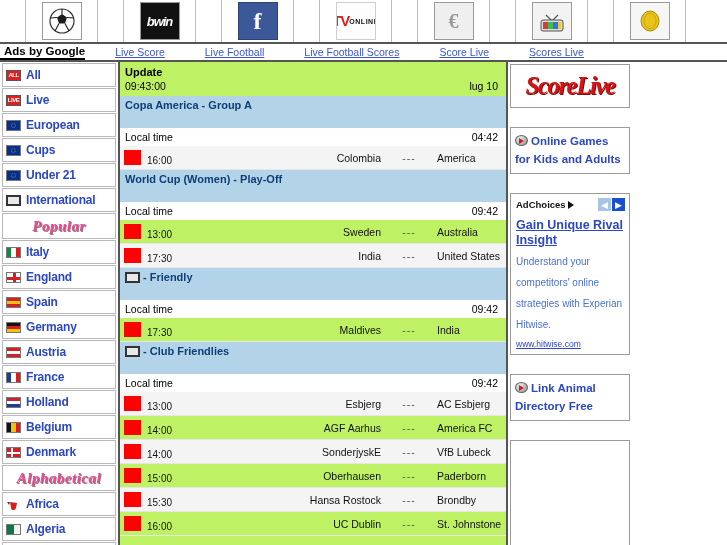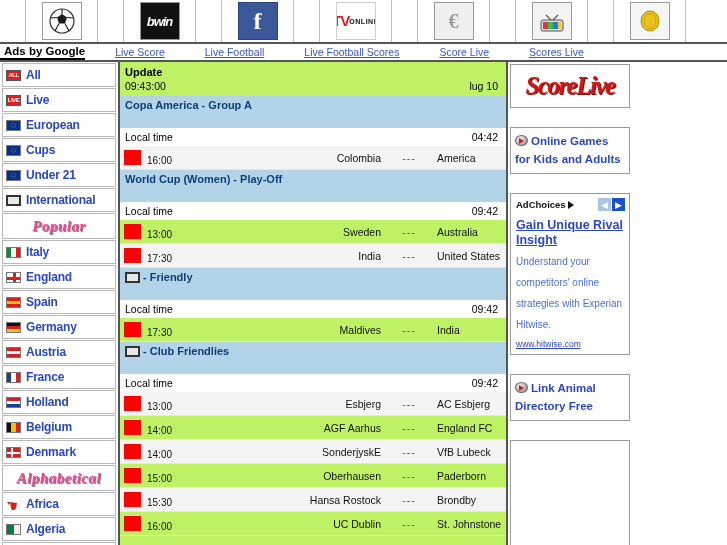--- a/index.html
+++ b/index.html
@@ -511,21 +511,21 @@
       <span class="m-time">13:00</span>
       <span class="m-home">Esbjerg</span>
       <span class="m-score">---</span>
       <span class="m-away">AC Esbjerg</span>
     </div>
     <div class="match">
       <span class="m-flag"></span>
       <span class="m-time">14:00</span>
       <span class="m-home">AGF Aarhus</span>
       <span class="m-score">---</span>
-      <span class="m-away">England FC</span>
+      <span class="m-away">America FC</span>
     </div>
     <div class="match alt">
       <span class="m-flag"></span>
       <span class="m-time">14:00</span>
       <span class="m-home">SonderjyskE</span>
       <span class="m-score">---</span>
       <span class="m-away">VfB Lubeck</span>
     </div>
     <div class="match">
       <span class="m-flag"></span>

